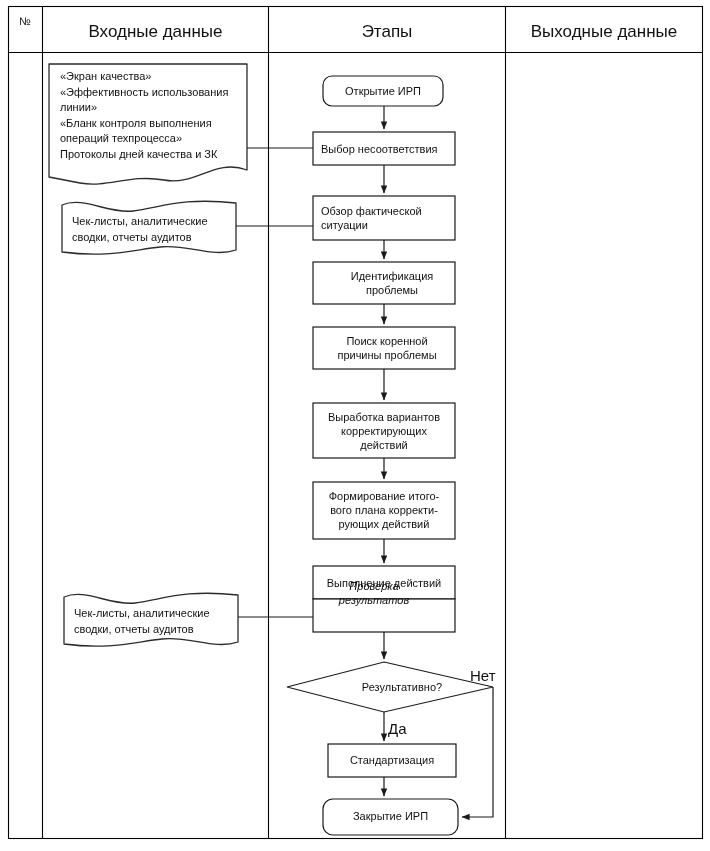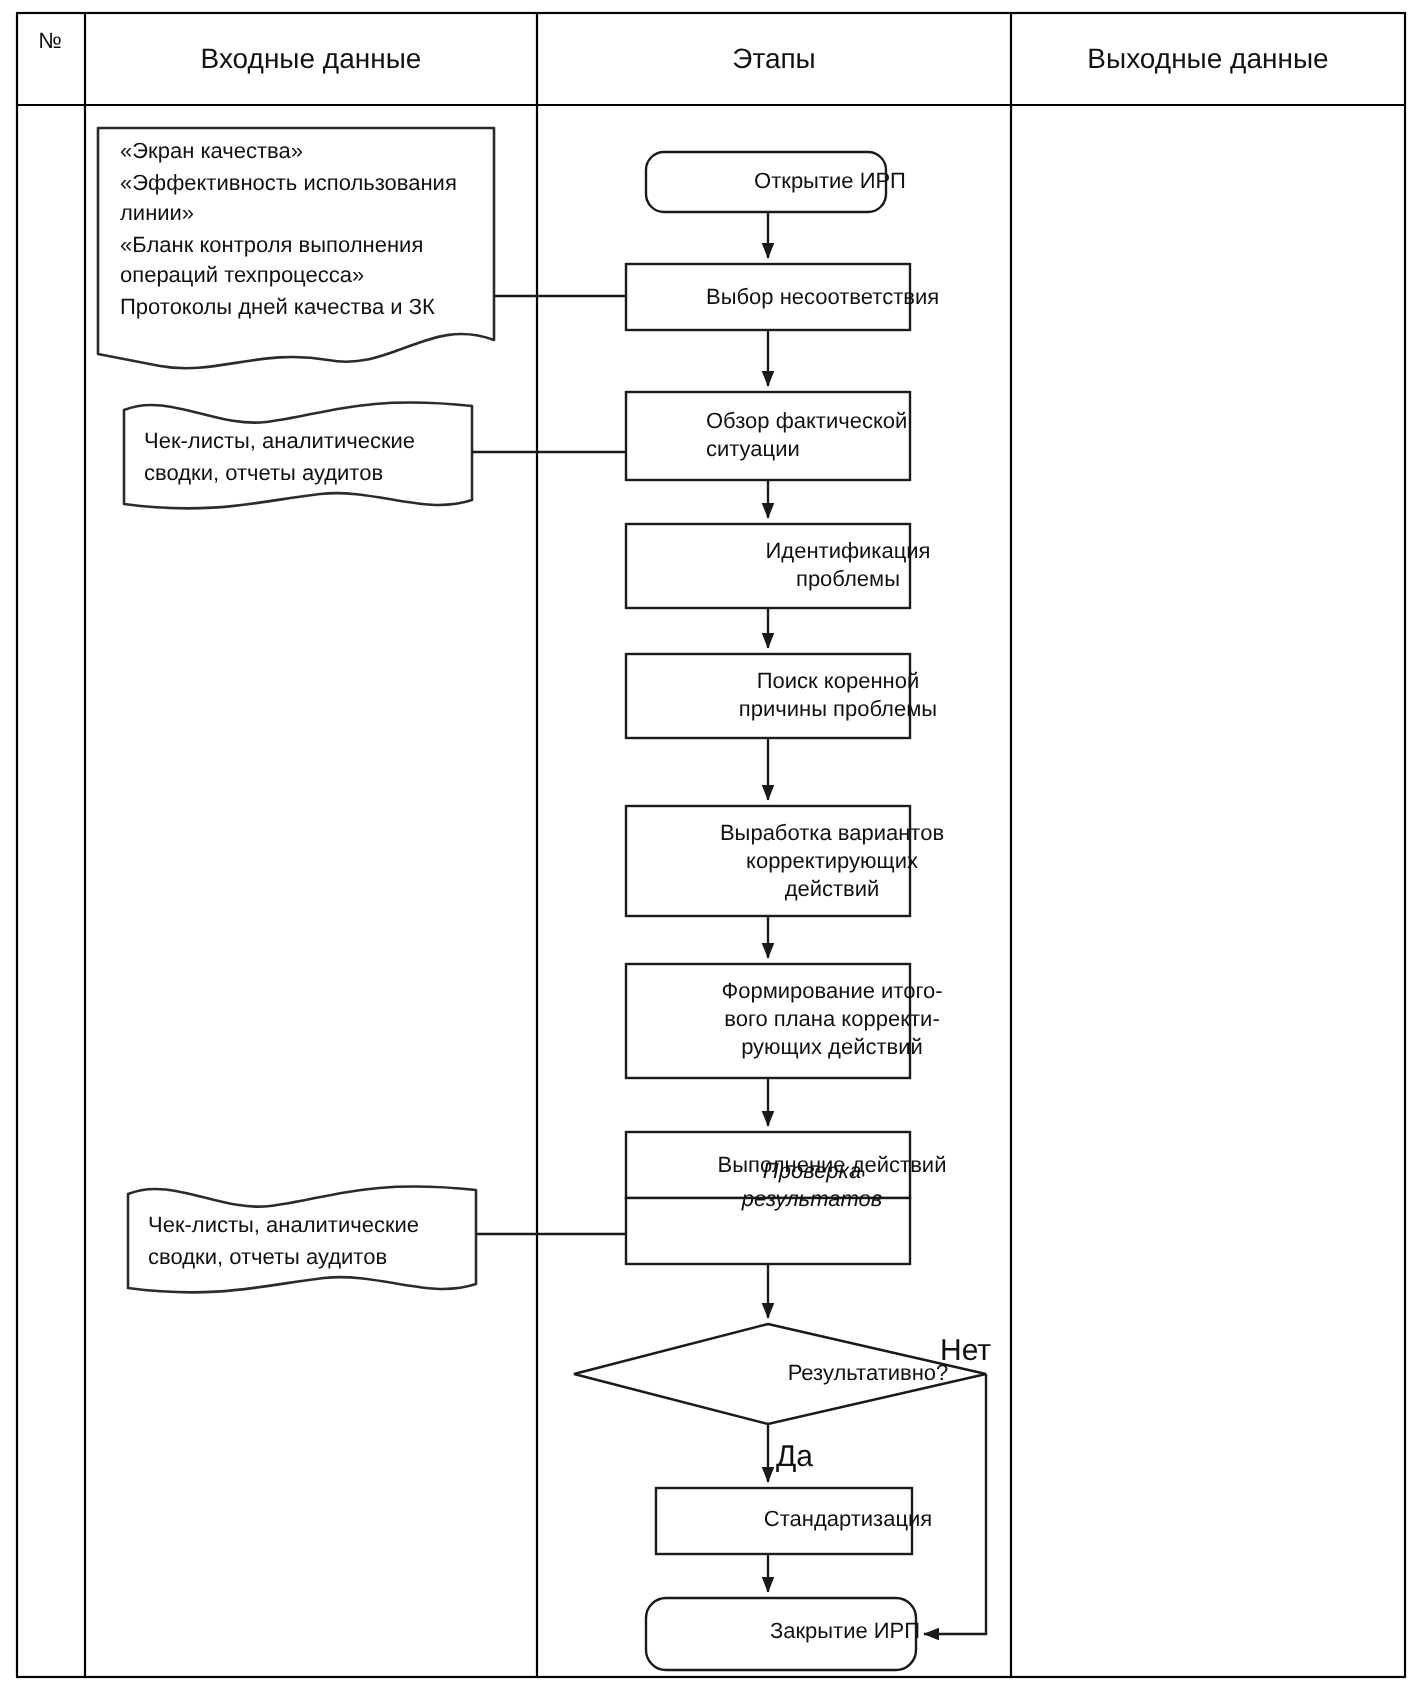--- a/index.html
+++ b/index.html
@@ -12,23 +12,23 @@
   svg{position:absolute;left:0;top:0;width:710px;height:851px;}
   .lbl{
     position:absolute;
     font-family:"Liberation Sans","DejaVu Sans",sans-serif;
     color:#111;
     text-align:center;
     line-height:1.28;
     white-space:pre-line;
     pointer-events:none;
   }
-  .hdr{font-size:14px;}
+  .hdr{font-size:17px;}
   .hdr-num{font-size:11px;}
-  .boxtxt{font-size:11px;padding-left:32px;}
+  .boxtxt{font-size:11px;}
   .doctxt{font-size:11px;text-align:left;line-height:1.42;}
   .branch{font-size:15px;}
 </style>
 </head>
 <body>
 
 <div id="sheet">
 
   <svg viewBox="0 0 710 851" xmlns="http://www.w3.org/2000/svg">
     <defs>

